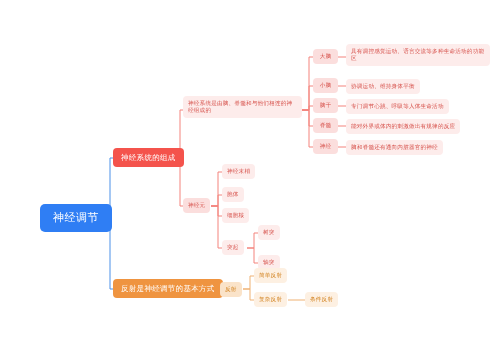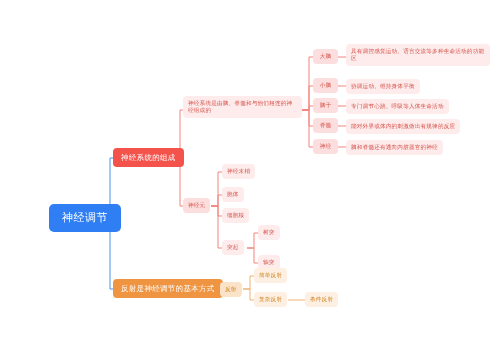--- a/index.html
+++ b/index.html
@@ -117,21 +117,21 @@
 
       <path d="M205,289 H220" stroke="#efb173"></path>
 
       <path d="M243,289 H250 V276 H254" stroke="#efb173"></path>
       <path d="M243,289 H250 V300 H254" stroke="#efb173"></path>
 
       <path d="M288,300 H305" stroke="#efb173"></path>
     </g>
   </svg>
 
-  <div class="node n-root" style="left:40px;top:204px;margin-left:9px;">
+  <div class="node n-root" style="left:40px;top:204px;">
     <span>神经调节</span>
   </div>
 
   <div class="node n-red-solid" style="left:113px;top:148px;text-align:right;">
     <span>神经系统的组成</span>
   </div>
 
   <div class="node n-pink-lite wrap" style="left:183px;top:96px;width:119px;">
     <span>神经系统是由脑、脊髓和与他们相连的神经组成的</span>
   </div>

